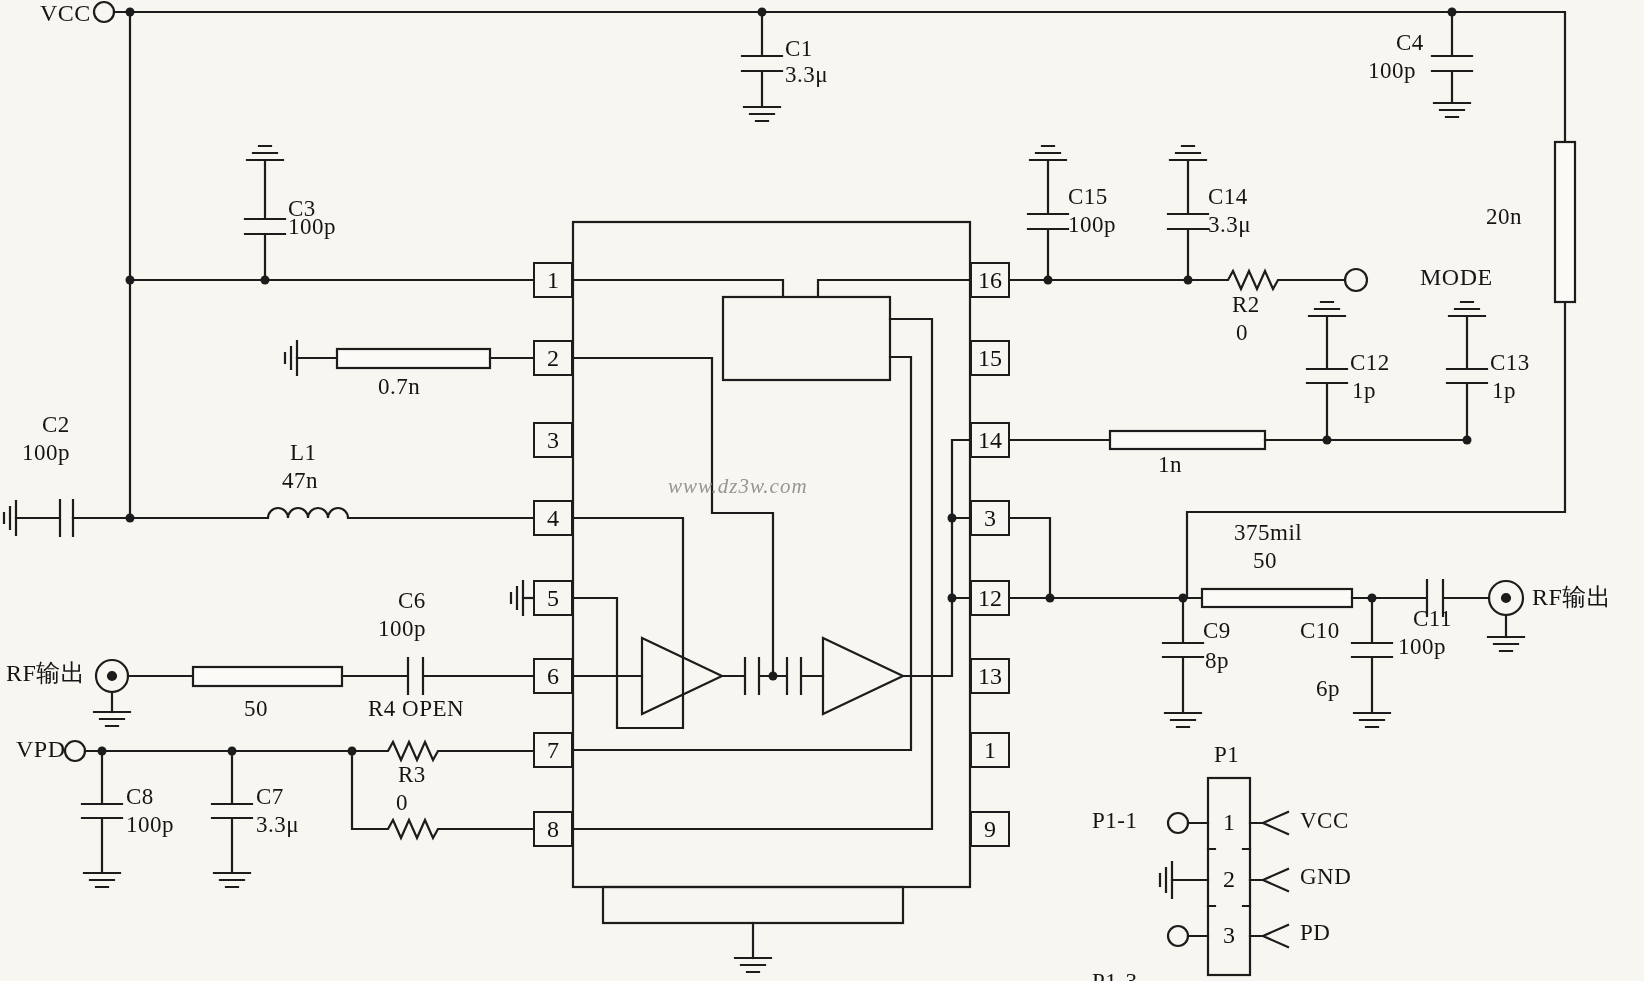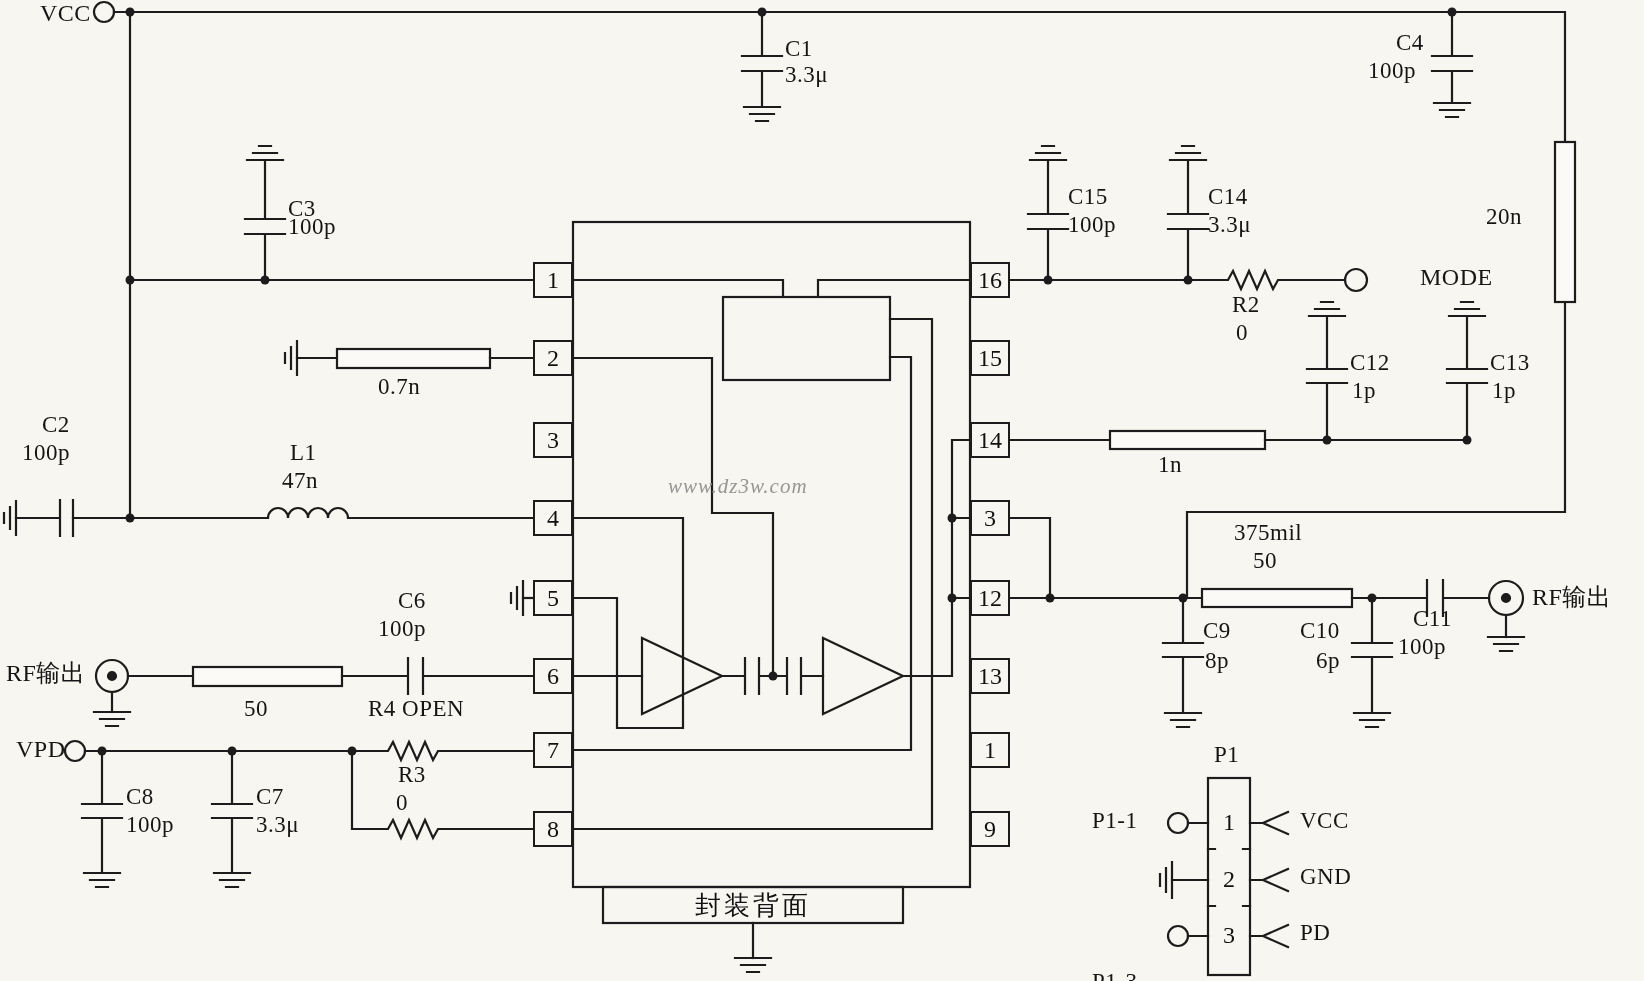--- a/index.html
+++ b/index.html
@@ -190,21 +190,20 @@
   <div class="pinbox" style="left:533px;top:811px">8</div>
   <div class="pinbox" style="left:970px;top:262px">16</div>
   <div class="pinbox" style="left:970px;top:340px">15</div>
   <div class="pinbox" style="left:970px;top:422px">14</div>
   <div class="pinbox" style="left:970px;top:500px">3</div>
   <div class="pinbox" style="left:970px;top:580px">12</div>
   <div class="pinbox" style="left:970px;top:658px">13</div>
   <div class="pinbox" style="left:970px;top:732px">1</div>
   <div class="pinbox" style="left:970px;top:811px">9</div>
 
-  <div class="icbox-label" style="left:603px;top:887px;width:300px;height:36px">封装背面</div>
 
   <div class="watermark">www.dz3w.com</div>
 
   <span class="lbl term" style="left:40px;top:0px">VCC</span>
   <span class="lbl term" style="left:1420px;top:264px">MODE</span>
   <span class="lbl term" style="left:6px;top:660px">RF输出</span>
   <span class="lbl term" style="left:1532px;top:584px">RF输出</span>
   <span class="lbl term" style="left:16px;top:736px">VPD</span>
 
   <span class="lbl" style="left:785px;top:36px">C1</span>
@@ -232,21 +231,21 @@
   <span class="lbl" style="left:1158px;top:452px">1n</span>
   <span class="lbl" style="left:1234px;top:520px">375mil</span>
   <span class="lbl" style="left:1253px;top:548px">50</span>
   <span class="lbl" style="left:398px;top:588px">C6</span>
   <span class="lbl" style="left:378px;top:616px">100p</span>
   <span class="lbl" style="left:244px;top:696px">50</span>
   <span class="lbl" style="left:368px;top:696px">R4 OPEN</span>
   <span class="lbl" style="left:1203px;top:618px">C9</span>
   <span class="lbl" style="left:1205px;top:648px">8p</span>
   <span class="lbl" style="left:1300px;top:618px">C10</span>
-  <span class="lbl" style="left:1316px;top:648px">6p</span>
+  <span class="lbl" style="left:1316px;top:676px">6p</span>
   <span class="lbl" style="left:1413px;top:606px">C11</span>
   <span class="lbl" style="left:1398px;top:634px">100p</span>
   <span class="lbl" style="left:126px;top:784px">C8</span>
   <span class="lbl" style="left:126px;top:812px">100p</span>
   <span class="lbl" style="left:256px;top:784px">C7</span>
   <span class="lbl" style="left:256px;top:812px">3.3μ</span>
   <span class="lbl" style="left:398px;top:762px">R3</span>
   <span class="lbl" style="left:396px;top:790px">0</span>
 
   <span class="lbl" style="left:1214px;top:742px">P1</span>

